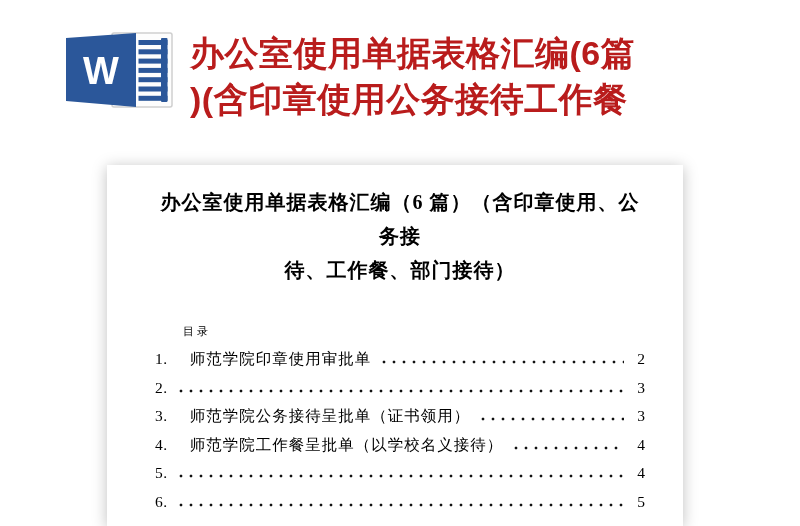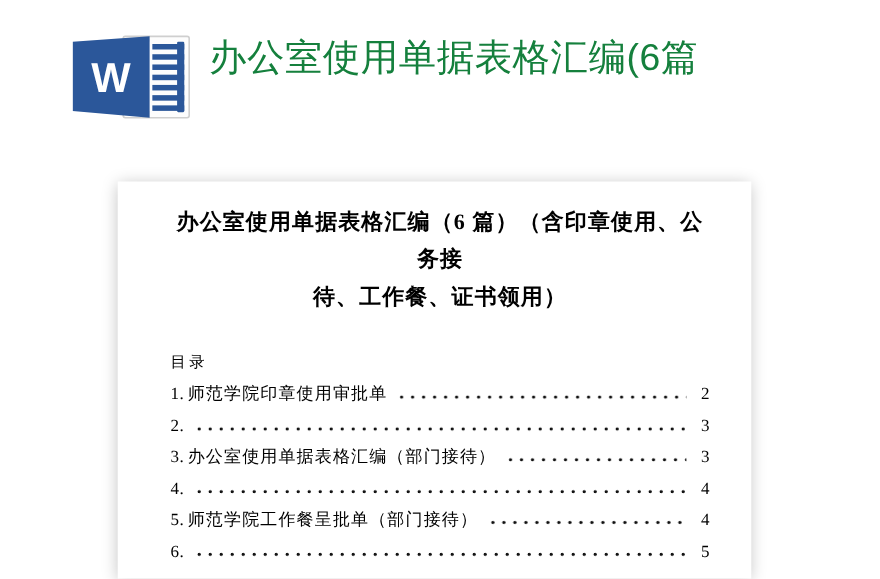--- a/index.html
+++ b/index.html
@@ -16,22 +16,22 @@
     position: absolute;
     left: 66px; top: 28px;
     display: flex;
     align-items: flex-start;
     gap: 14px;
   }
   .word-icon { width: 110px; height: 78px; flex: 0 0 auto; margin-top: 3px; }
   .header-title {
     font-size: 34px;
     line-height: 46px;
-    font-weight: normal;
-    color: #15803d;
+    font-weight: bold;
+    color: #b91c1c;
     letter-spacing: 0.5px;
     margin-top: 2px;
     white-space: nowrap;
   }
   .header-title .line { display: block; }
 
   
   .page {
     position: absolute;
     left: 107px; top: 165px;
@@ -48,33 +48,34 @@
     text-align: center;
     font-size: 20px;
     line-height: 34px;
     font-weight: bold;
     letter-spacing: 1px;
   }
   .doc-title .line { display: block; }
 
   .toc-label {
     margin-top: 30px;
-    font-size: 14px;
+    font-size: 11px;
     line-height: 28px;
     letter-spacing: 3px;
+    margin-left: 28px;
   }
   .toc-row {
     display: flex;
     align-items: baseline;
     font-size: 15.5px;
     line-height: 28.5px;
     white-space: nowrap;
   }
   .toc-num { letter-spacing: 0.5px; }
-  .toc-title { margin-left: 3px; letter-spacing: 1px; text-align: right; }
+  .toc-title { margin-left: 22px; letter-spacing: 1px; text-align: right; }
   .leader {
     flex: 1;
     height: 4px;
     margin: 0 9px 0 11px;
     align-self: baseline;
     background-image: radial-gradient(circle at 2px 2px, #111 1.2px, rgba(0,0,0,0) 1.7px);
     background-size: 10px 4px;
     background-repeat: repeat-x;
     background-position: left bottom;
   }
@@ -108,61 +109,62 @@
         <rect x="72.5" y="55.5" width="29" height="5"></rect>
         <rect x="72.5" y="64.8" width="29" height="5"></rect>
       </g>
 
       <polygon points="0,7 70,2 70,76 0,70" fill="#2b579a"></polygon>
       <text x="35" y="53" text-anchor="middle" font-family="Liberation Sans, DejaVu Sans, sans-serif" font-size="38" font-weight="bold" fill="#ffffff">W</text>
     </svg>
   </span>
   <div class="header-title">
     <span class="line">办公室使用单据表格汇编(6篇</span>
+    <span class="line">)(含印章使用公务接待工作餐</span>
   </div>
 </div>
 
 <div class="page">
 
   <div class="doc-title">
     <span class="line">办公室使用单据表格汇编（6 篇）（含印章使用、公务接</span>
-    <span class="line">待、工作餐、证书领用）</span>
+    <span class="line">待、工作餐、部门接待）</span>
   </div>
 
   <div class="toc-label">目录</div>
 
   <div class="toc-row">
     <span class="toc-num">1.</span>
     <span class="toc-title">师范学院印章使用审批单</span>
     <span class="leader"></span>
     <span class="toc-page">2</span>
   </div>
 
   <div class="toc-row">
     <span class="toc-num">2.</span>
     <span class="leader"></span>
     <span class="toc-page">3</span>
   </div>
 
   <div class="toc-row">
     <span class="toc-num">3.</span>
-    <span class="toc-title">办公室使用单据表格汇编（部门接待）</span>
+    <span class="toc-title">师范学院公务接待呈批单（证书领用）</span>
     <span class="leader"></span>
     <span class="toc-page">3</span>
   </div>
 
   <div class="toc-row">
     <span class="toc-num">4.</span>
+    <span class="toc-title">师范学院工作餐呈批单（以学校名义接待）</span>
     <span class="leader"></span>
     <span class="toc-page">4</span>
   </div>
 
   <div class="toc-row">
     <span class="toc-num">5.</span>
-    <span class="toc-title">师范学院工作餐呈批单（部门接待）</span>
     <span class="leader"></span>
     <span class="toc-page">4</span>
   </div>
 
   <div class="toc-row">
     <span class="toc-num">6.</span>
     <span class="leader"></span>
     <span class="toc-page">5</span>
   </div>
 

